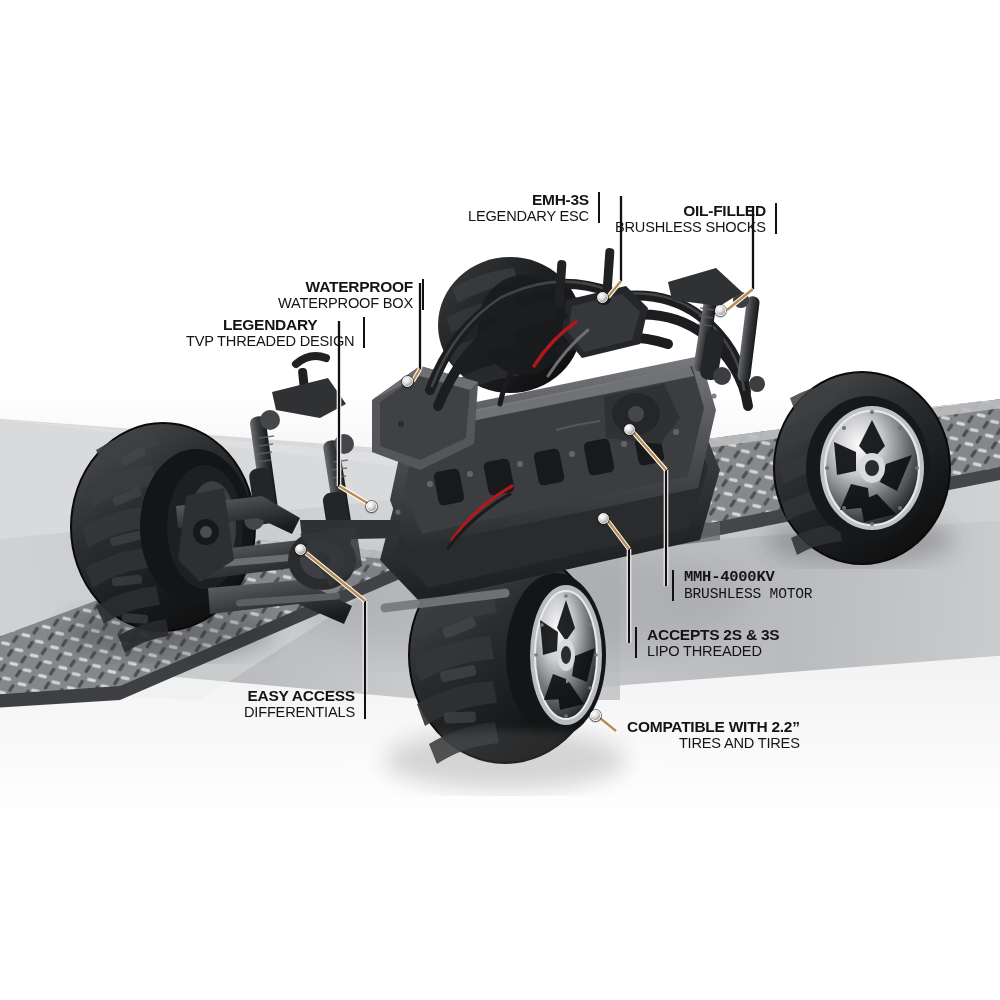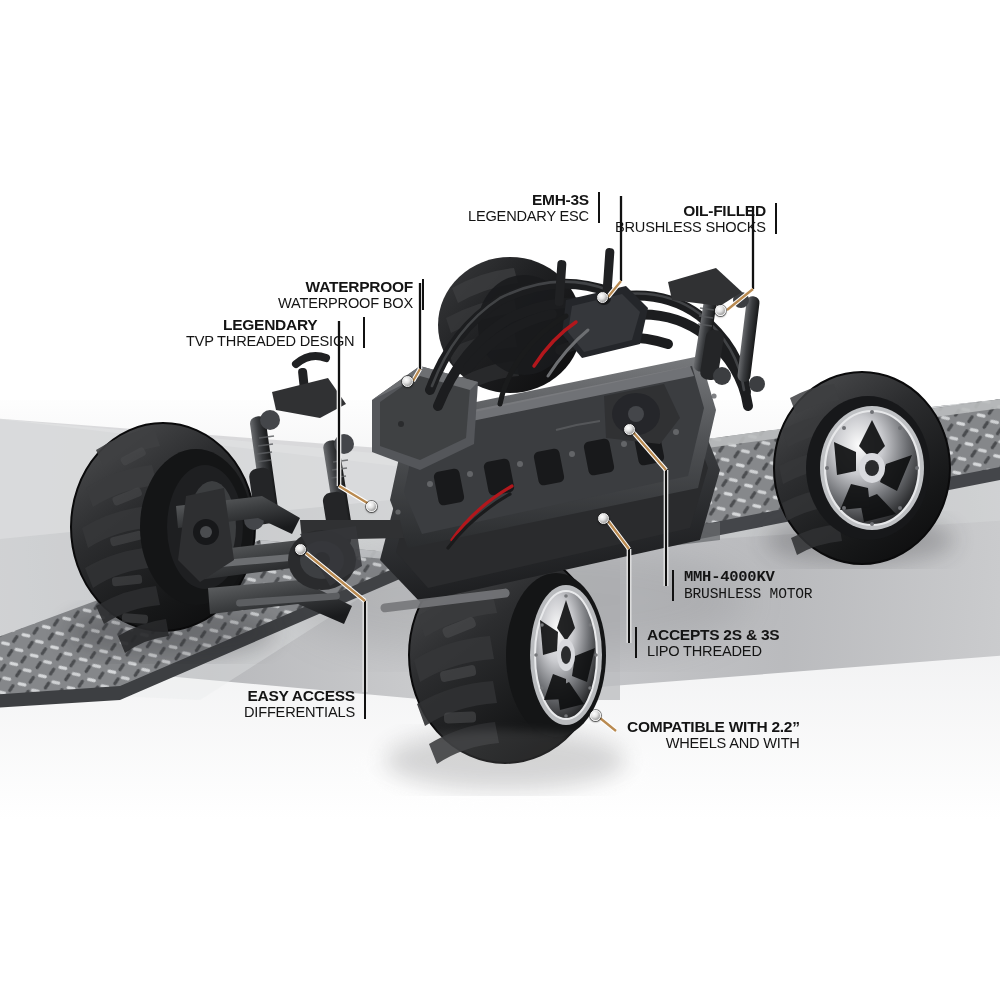--- a/index.html
+++ b/index.html
@@ -507,21 +507,21 @@
         <span class="l2">BRUSHLESS MOTOR</span>
       </div>
       <div class="dot" style="left: 623.5px; top: 423.5px;"></div>
       <div class="callout left-rule" style="left: 635px; top: 627px;">
         <span class="l1">ACCEPTS 2S &amp; 3S</span>
         <span class="l2">LIPO THREADED</span>
       </div>
       <div class="dot" style="left: 597.5px; top: 512.5px;"></div>
       <div class="callout no-rule" style="left: 620px; top: 719px; margin-left: 7px;">
         <span class="l1">COMPATIBLE WITH 2.2”</span>
-        <span class="l2">WHEELS AND WITH</span>
+        <span class="l2">TIRES AND TIRES</span>
       </div>
       <div class="dot" style="left: 589.5px; top: 709.5px;"></div>
       <div class="callout" style="left: 244px; top: 688px;">
         <span class="l1">EASY ACCESS</span>
         <span class="l2">DIFFERENTIALS</span>
       </div>
       <div class="dot" style="left: 294.5px; top: 543.5px;"></div>
     </div>
 
 </div>

